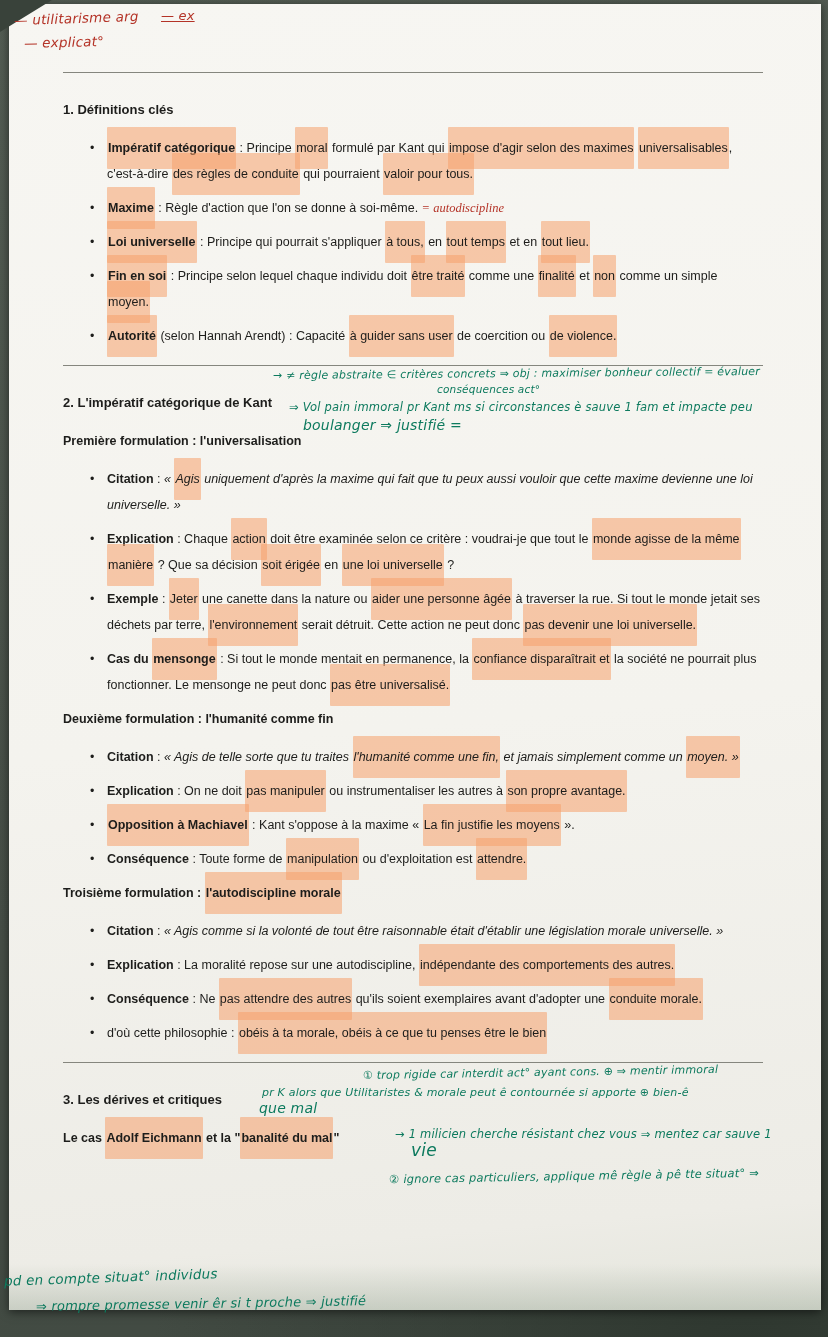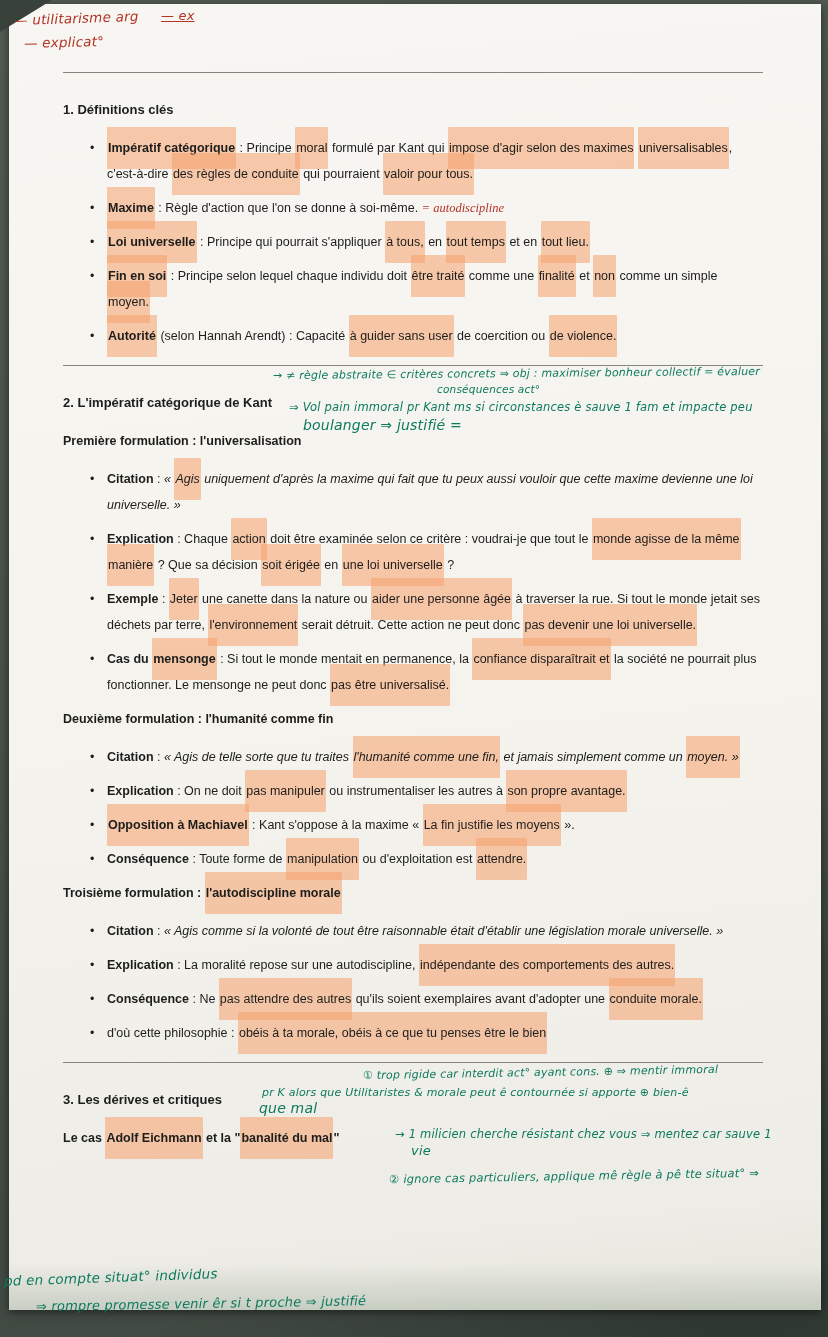--- a/index.html
+++ b/index.html
@@ -54,21 +54,21 @@
   .note-top2 { left:152px; top:4px; font-size:13px;text-decoration:underline; }
   .note-top3 { left:15px; top:31px; font-size:13.5px; transform:rotate(-1.5deg); }
   .s2a { left:210px; top:-24px; font-size:11px; transform:rotate(-0.5deg); }
   .s2b { left:374px; top:-8px;  font-size:10.5px; }
   .s2c { left:226px; top:10px;  font-size:11.5px; }
   .s2d { left:240px; top:28px;  font-size:14px; }
   .s3a { left:300px; top:-22px; font-size:11px; transform:rotate(-1deg); }
   .s3b { left:199px; top:-2px;  font-size:11px; }
   .s3c { left:196px; top:14px;  font-size:14px; }
   .s3d { left:332px; top:2px;   font-size:11.5px; }
-  .s3e { left:348px; top:18px;  font-size:13px; }
+  .s3e { left:348px; top:18px;  font-size:17px; }
   .s3f { left:326px; top:44px;  font-size:11.5px; transform:rotate(-1deg); }
   .bottom1 { left:4px;  top:1270px; font-size:13.5px; transform:rotate(-2deg); }
   .bottom2 { left:36px; top:1296px; font-size:13px; transform:rotate(-1deg); }
 </style>
 </head>
 <body>
 
 <div class="photo">
 
   <div class="paper">

